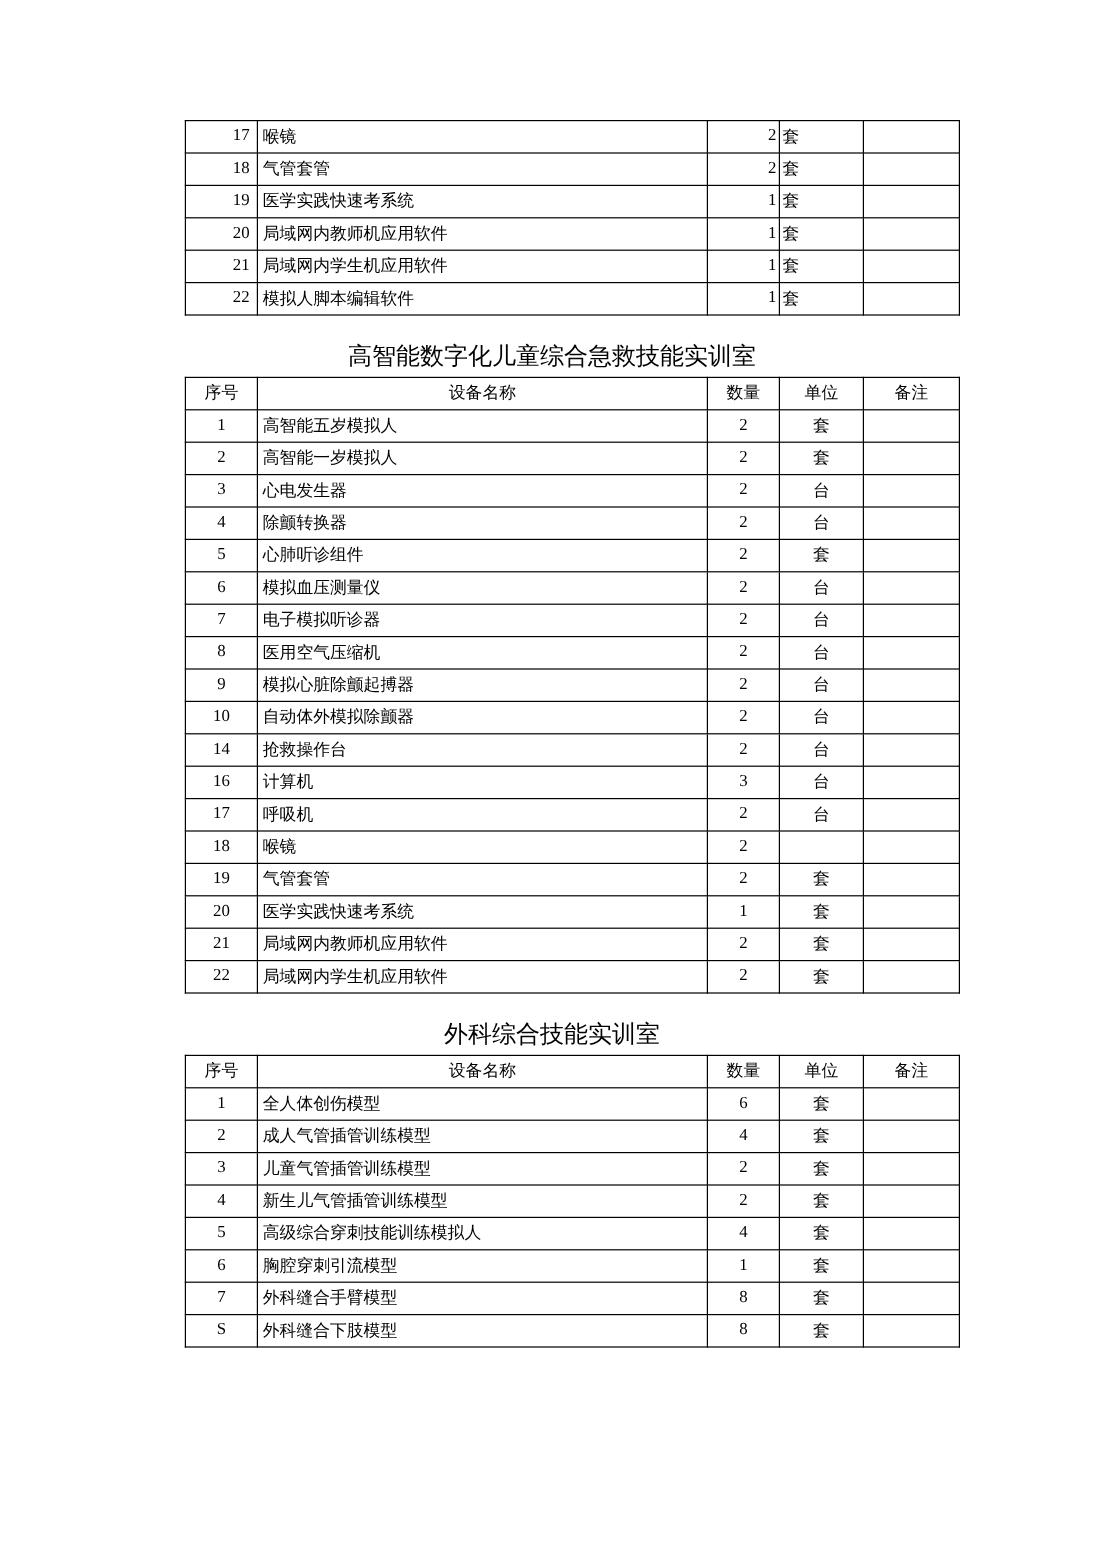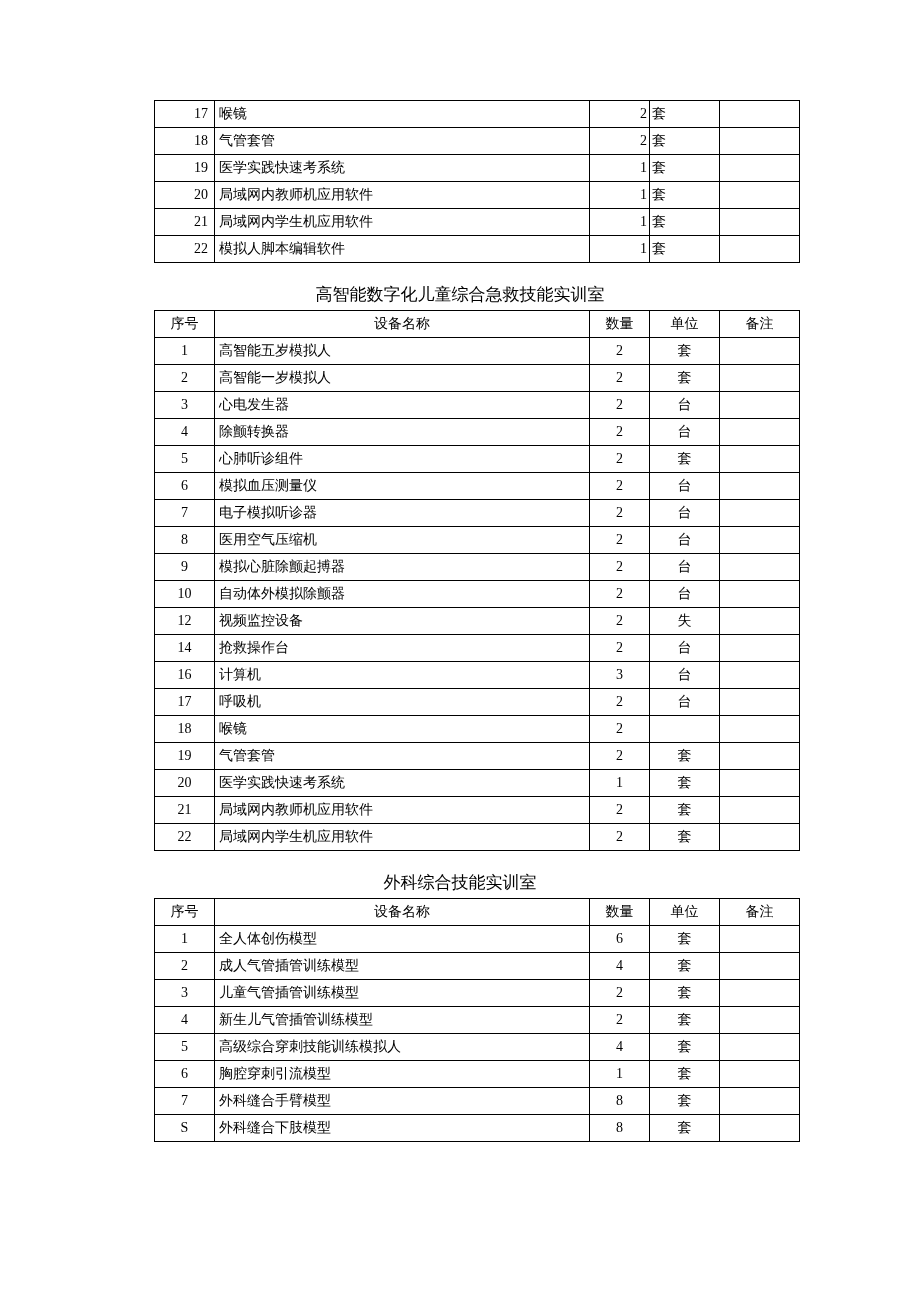--- a/index.html
+++ b/index.html
@@ -5,21 +5,21 @@
   body {
     font-family: "SimSun", "宋体", serif;
     font-size: 14px;
     background: #fff;
     margin: 0;
     padding: 100px 120px 60px 120px;
     color: #000;
   }
   .section-title {
     text-align: center;
-    font-size: 17px;
+    font-size: 20px;
     margin: 20px 0 4px 0;
   }
   table {
     border-collapse: collapse;
     width: 100%;
     table-layout: fixed;
   }
   td, th {
     border: 1px solid #000;
     padding: 3px 4px;
@@ -185,27 +185,20 @@
           <td class="col-note"></td>
         </tr>
         <tr>
           <td class="col-seq">10</td>
           <td class="col-name">自动体外模拟除颤器</td>
           <td class="col-qty">2</td>
           <td class="col-unit">台</td>
           <td class="col-note"></td>
         </tr>
         <tr>
-          <td class="col-seq">12</td>
-          <td class="col-name">视频监控设备</td>
-          <td class="col-qty">2</td>
-          <td class="col-unit">失</td>
-          <td class="col-note"></td>
-        </tr>
-        <tr>
           <td class="col-seq">14</td>
           <td class="col-name">抢救操作台</td>
           <td class="col-qty">2</td>
           <td class="col-unit">台</td>
           <td class="col-note"></td>
         </tr>
         <tr>
           <td class="col-seq">16</td>
           <td class="col-name">计算机</td>
           <td class="col-qty">3</td>

